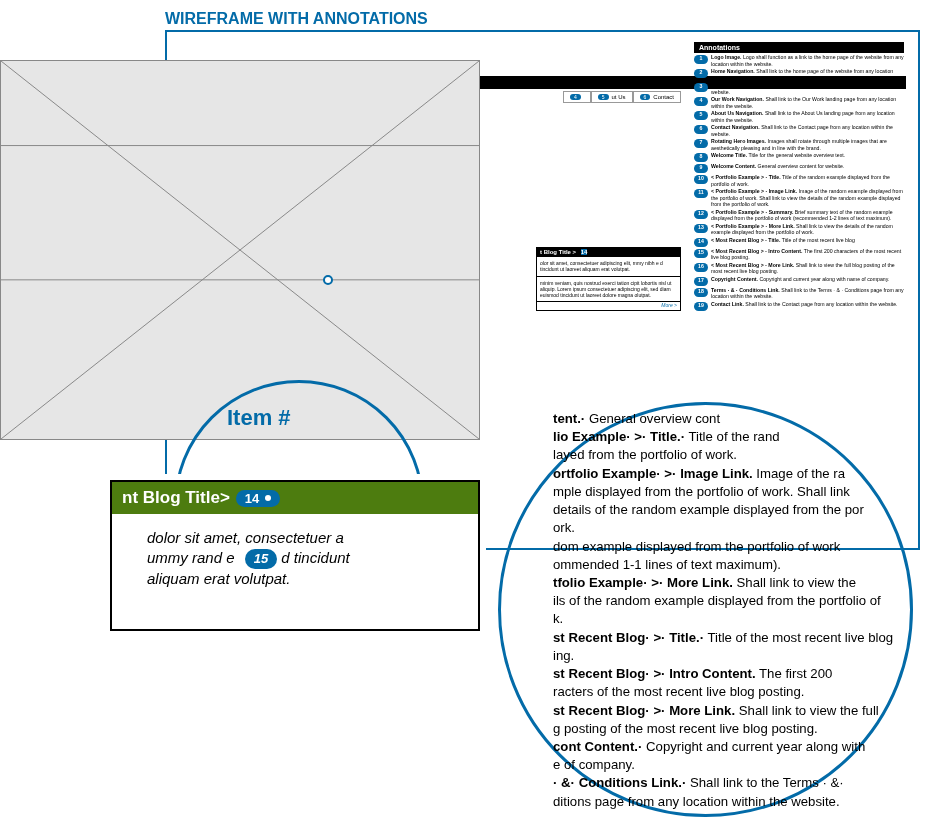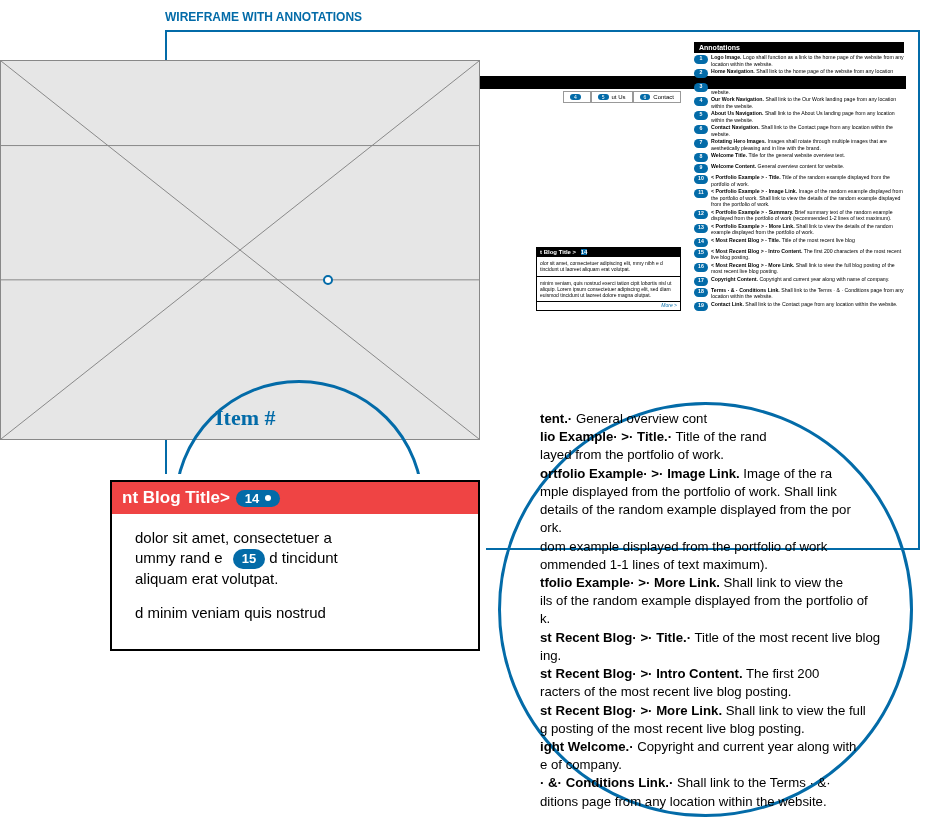--- a/index.html
+++ b/index.html
@@ -20,21 +20,21 @@
     overflow:hidden;
   }
 
   
   .header-label{
     position:absolute;
     left:165px;
     top:10px;
     color:var(--blue);
     font-weight:bold;
-    font-size:12px;
+    font-size:16px;
   }
   .mini-frame{
     position:absolute;
     left:165px;
     top:30px;
     width:755px;
     height:520px;
     border:2px solid var(--blue);
     background:#fff;
   }
@@ -123,62 +123,62 @@
     width:480px;
     height:380px;
     background:var(--grey);
     border:1px solid #888;
     overflow:hidden;
   }
   .big-hero svg{width:100%;height:100%;}
 
   .item-label{
     position:absolute;
-    left:215px;
+    left:227px;
     top:405px;
     color:var(--blue);
     font-size:22px;
     font-weight:bold;
-    font-family:Liberation Serif, serif;
   }
 
   
   .zoom-card{
     position:absolute;
     left:110px;
     top:480px;
     width:370px;
     border:2px solid #000;
     background:#fff;
     box-shadow:0 0 0 6px #fff;
   }
   .zoom-card .hdr{
-    background:#ef4444;
+    background:#4d7c0f;
     color:#fff;
     font-size:17px;
     font-weight:bold;
     padding:6px 10px;
     display:flex;
     align-items:center;
   }
   .zoom-card .hdr .badge, .inline-badge{
     background:var(--blue);
     color:#fff;
     border-radius:10px;
     padding:1px 9px;
     font-size:13px;
     font-weight:bold;
     display:inline-flex;
     align-items:center;
     margin-left:6px;
   }
   .zoom-card .body{
-    padding:14px 23px 26px;
+    padding:14px 35px 26px;
     font-size:15px;
     line-height:1.35;
+    font-style:italic;
   }
 
   
   .magnifier{
     position:absolute;
     left:174px;top:380px;
     width:250px;height:250px;
     border:3px solid var(--blue);
     border-radius:50%;
     pointer-events:none;
@@ -202,21 +202,21 @@
   
   .annotation-zoom{
     position:absolute;
     left:540px;
     top:410px;
     width:370px;
     font-size:13.2px;
     line-height:1.38;
     color:#000;
   }
-  .annotation-zoom p{margin:0 0 0 0;}
+  .annotation-zoom p{margin:0 0 0 13px;}
   .annotation-zoom b{font-weight:bold;}
 
   
   .anchor-dot{
     position:absolute;
     width:10px;height:10px;
     border:2px solid var(--blue);
     border-radius:50%;
     background:#fff;
   }
@@ -360,21 +360,20 @@
   </div>
   <div class="body">
     <div>dolor sit amet, consectetuer a</div>
     <div>
       <span>ummy rand e</span>
       <span class="inline-badge">15</span>
       <span>d tincidunt</span>
     </div>
     <div>aliquam erat volutpat.</div>
     <div style="height:14px;"></div>
-    <div>d minim veniam  quis nostrud</div>
   </div>
 </div>
 
 <div class="lens-big"></div>
 
 <div class="annotation-zoom" id="ann-zoom">
     <p><b>tent.·</b> General overview cont</p>
     <p><b>lio Example· &gt;· Title.·</b> Title of the rand</p>
     <p>layed from the portfolio of work.</p>
     <p><b>ortfolio Example· &gt;· Image Link.</b> Image of the ra</p>
@@ -385,17 +384,17 @@
     <p>ommended 1-1 lines of text maximum).</p>
     <p><b>tfolio Example· &gt;· More Link.</b> Shall link to view the</p>
     <p>ils of the random example displayed from the portfolio of</p>
     <p>k.</p>
     <p><b>st Recent Blog· &gt;· Title.·</b> Title of the most recent live blog</p>
     <p>ing.</p>
     <p><b>st Recent Blog· &gt;· Intro Content.</b> The first 200</p>
     <p>racters of the most recent live blog posting.</p>
     <p><b>st Recent Blog· &gt;· More Link.</b> Shall link to view the full</p>
     <p>g posting of the most recent live blog posting.</p>
-    <p><b>ight Welcome.·</b> Copyright and current year along with</p>
+    <p><b>cont Content.·</b> Copyright and current year along with</p>
     <p>e of company.</p>
     <p><b>· &amp;· Conditions Link.·</b> Shall link to the Terms · &amp;·</p>
     <p>ditions page from any location within the website.</p>
   </div>
 
 </body></html>

